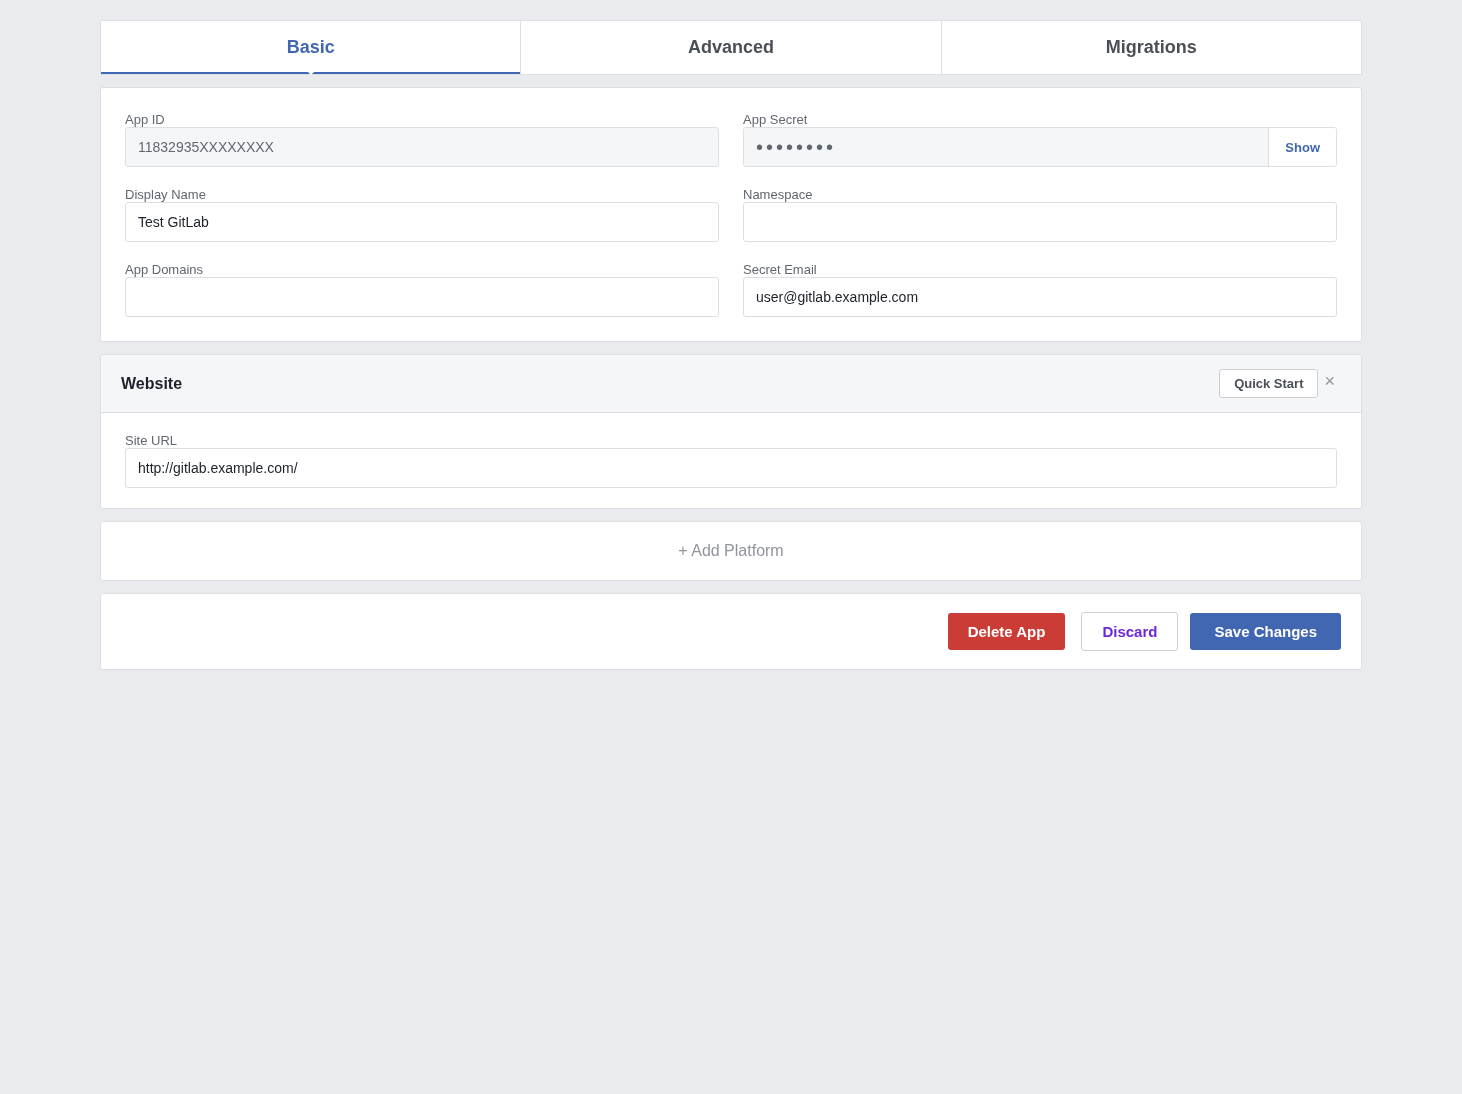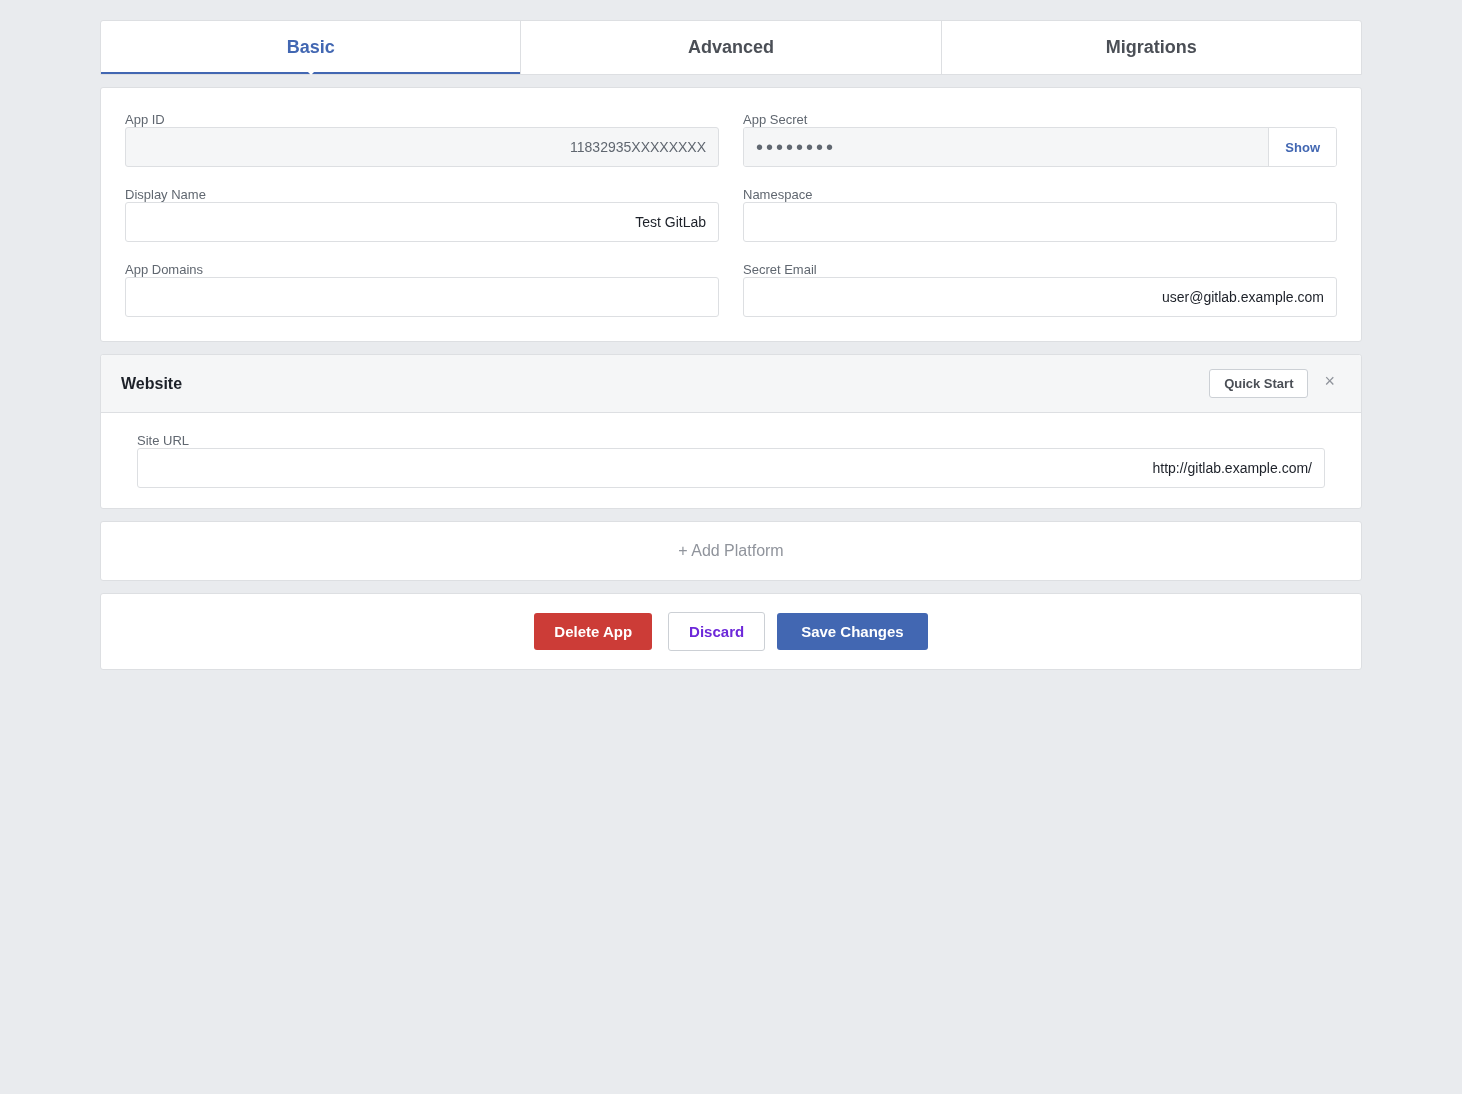--- a/index.html
+++ b/index.html
@@ -100,21 +100,20 @@
     .form-input {
       width: 100%;
       padding: 10px 12px;
       border: 1px solid #dddfe2;
       border-radius: 3px;
       font-size: 14px;
       color: #1d2129;
       background: #fff;
       outline: none;
       height: 40px;
-      text-align: right;
     }
 
     .form-input.readonly {
       background: #f5f6f7;
       color: #606770;
     }
 
     .app-secret-wrapper {
       display: flex;
       border: 1px solid #dddfe2;
@@ -165,21 +164,20 @@
 
     .website-title {
       font-size: 16px;
       font-weight: 700;
       color: #1d2129;
     }
 
     .website-actions {
       display: flex;
       align-items: flex-start;
-      gap: 10px;
     }
 
     .quick-start-button {
       padding: 6px 14px;
       background: #fff;
       border: 1px solid #ccd0d5;
       border-radius: 3px;
       font-size: 13px;
       font-weight: 600;
       color: #4b4f56;
@@ -187,21 +185,21 @@
     }
 
     .close-icon {
       font-size: 18px;
       color: #90949c;
       cursor: pointer;
       padding: 2px 6px;
     }
 
     .website-body {
-      padding: 20px 36px;
+      padding: 20px 24px;
     }
 
     
     .add-platform-card {
       background: #fff;
       border: 1px solid #dddfe2;
       border-radius: 3px;
       padding: 20px;
       text-align: center;
       cursor: pointer;
@@ -213,21 +211,21 @@
       font-weight: 400;
     }
 
     
     .footer-card {
       background: #fff;
       border: 1px solid #dddfe2;
       border-radius: 3px;
       padding: 18px 20px;
       display: flex;
-      justify-content: center;
+      justify-content: flex-end;
       align-items: center;
     }
 
     .delete-button {
       padding: 10px 20px;
       background: #cc3c37;
       border: none;
       border-radius: 3px;
       font-size: 15px;
       font-weight: 700;

